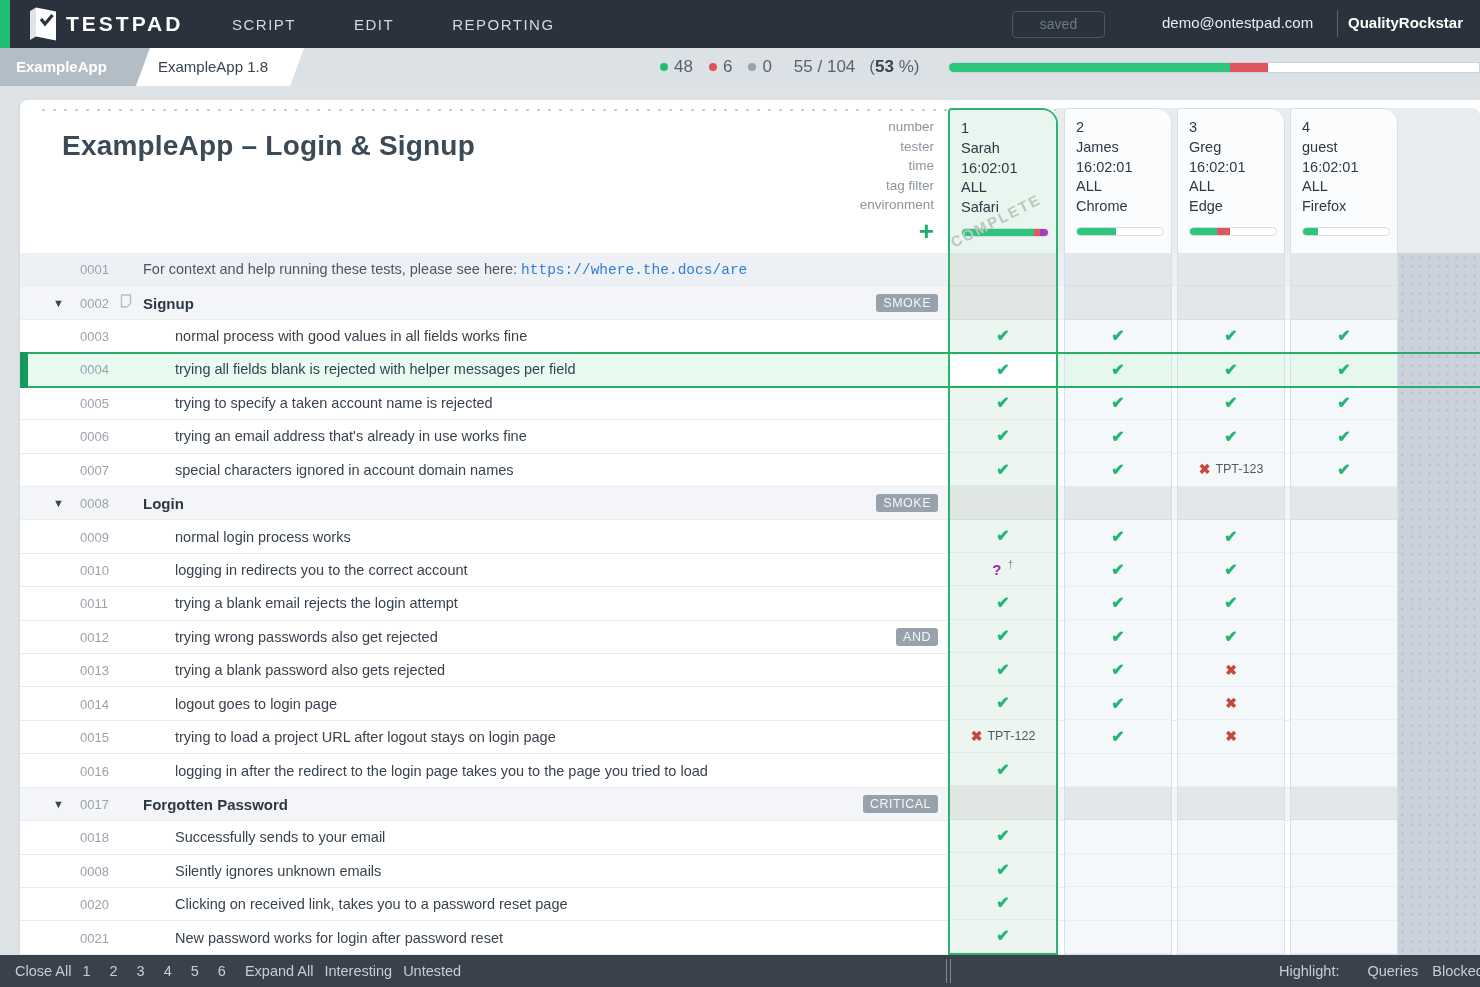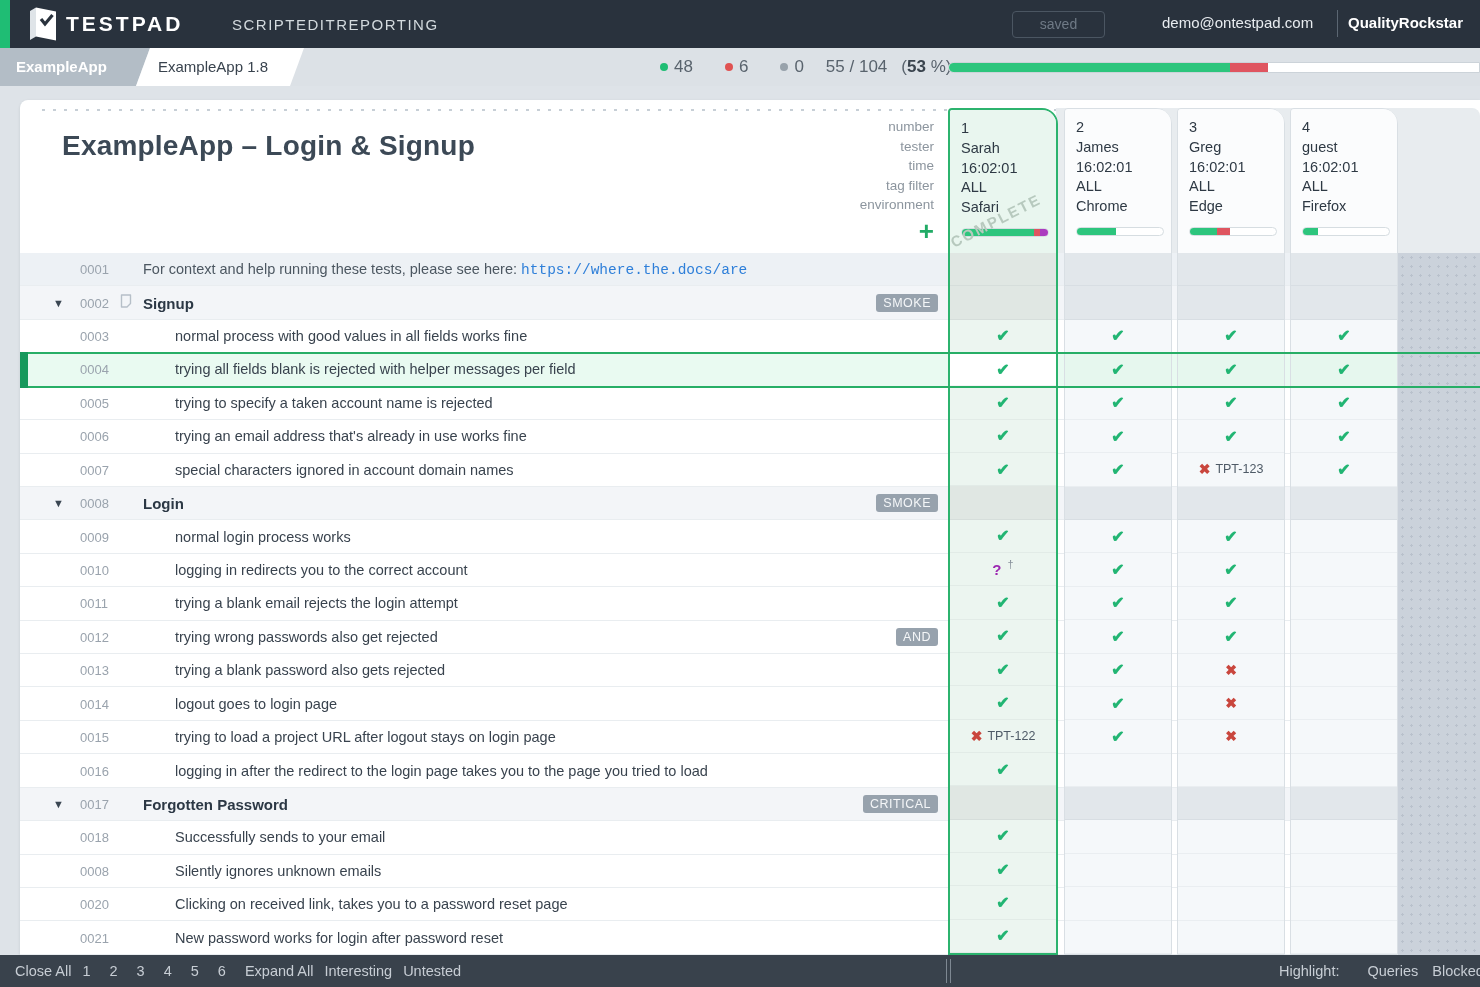--- a/index.html
+++ b/index.html
@@ -9,21 +9,21 @@
     background:#dee3e8;
     font-family:"Liberation Sans", sans-serif;
     -webkit-font-smoothing:antialiased;
   }
 
   
   .navbar { position:absolute; left:0; top:0; width:100%; height:48px; background:#29323d; }
   .nav-stripe { position:absolute; left:0; top:0; width:10px; height:48px; background:#1fbd74; }
   .logo { position:absolute; left:26px; top:6px; }
   .brand { position:absolute; left:66px; top:12px; color:#ffffff; font-size:21px; font-weight:bold; letter-spacing:3px; }
-  .nav-menu { position:absolute; left:232px; top:0; height:48px; display:flex; align-items:center; }
+  .nav-menu { position:absolute; left:232px; top:0; height:48px; display:flex; align-items:center; gap:58px; }
   .nav-item { color:#d3dade; font-size:15px; letter-spacing:1.5px; cursor:pointer; }
   .saved-btn { position:absolute; left:1012px; top:11px; width:93px; height:27px; border:1px solid #4b5662;
     border-radius:4px; color:#6f7a86; font-size:14px; text-align:center; line-height:25px; background:transparent; }
   .nav-user { position:absolute; left:1162px; top:14px; color:#e8ecf0; font-size:15px; }
   .nav-divider { position:absolute; left:1337px; top:10px; width:1px; height:27px; background:#5b6672; }
   .nav-username { position:absolute; left:1348px; top:14px; color:#ffffff; font-size:15px; font-weight:bold; white-space:nowrap; }
 
   
   .crumbbar { position:absolute; left:0; top:48px; width:100%; height:38px; background:#dce1e6; }
   .tab1 { position:absolute; left:0; top:0; width:150px; height:38px; background:#b3bdc6;
@@ -140,21 +140,21 @@
   <div class="saved-btn">saved</div>
   <div class="nav-user">demo@ontestpad.com</div>
   <div class="nav-divider"></div>
   <div class="nav-username">QualityRockstar</div>
 </div>
 
 <div class="crumbbar">
   <div class="tab1">ExampleApp</div>
   <div class="tab2">ExampleApp 1.8</div>
   <div class="stats">
-    <span class="stat" id="stat-counts" style="gap: 32px;">
+    <span class="stat" id="stat-counts" style="gap: 16px;">
         <span class="stat">
           <span class="stat-dot" style="background: rgb(31, 189, 116);"></span>
           <span>48</span>
         </span>
         <span class="stat">
           <span class="stat-dot" style="background: rgb(224, 82, 82);"></span>
           <span>6</span>
         </span>
         <span class="stat">
           <span class="stat-dot" style="background: rgb(152, 162, 171);"></span>

